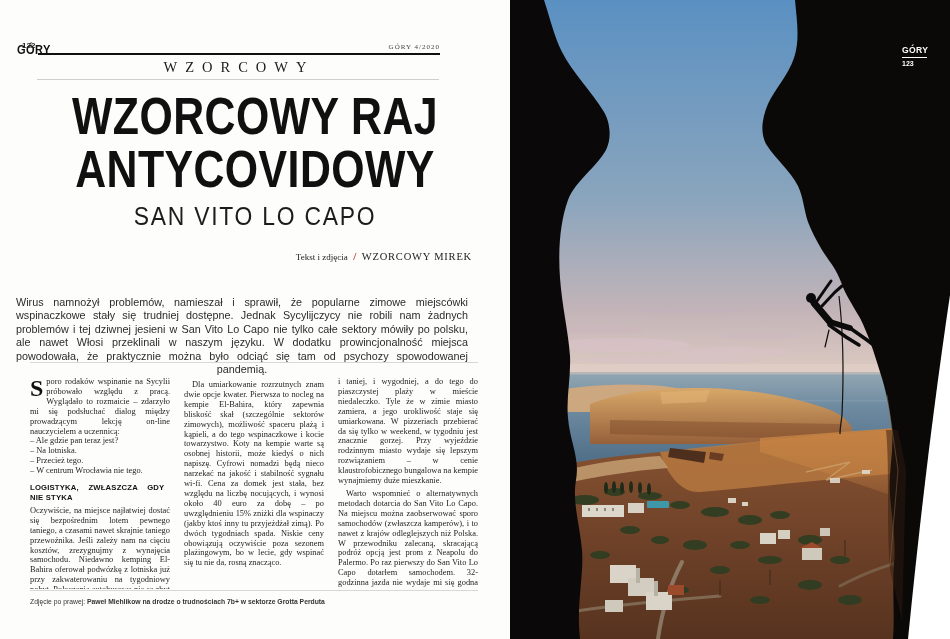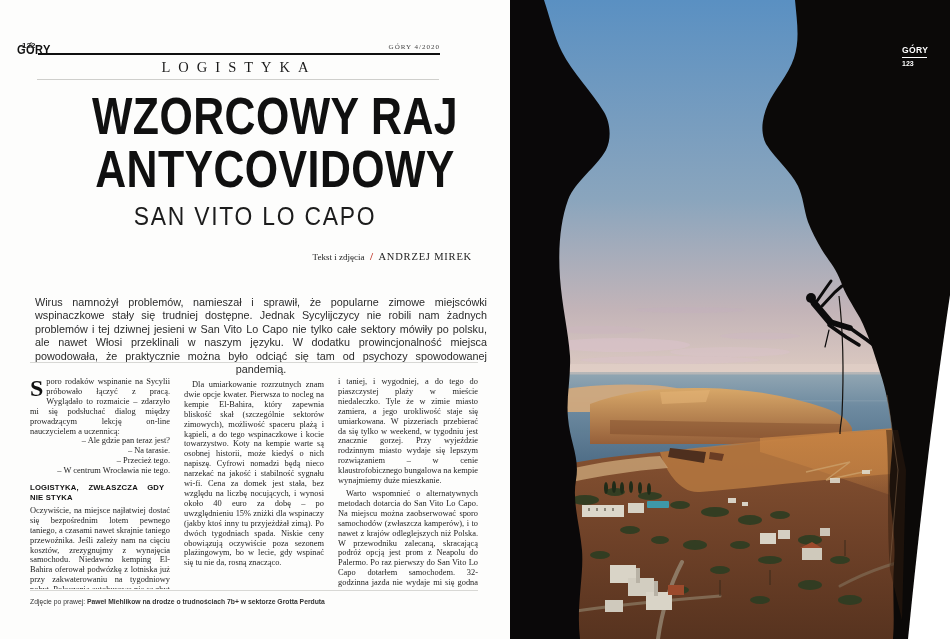--- a/index.html
+++ b/index.html
@@ -15,43 +15,43 @@
   .page-num-left{left:22px;top:41px;font-family:"Liberation Sans",sans-serif;font-weight:700;
                  font-size:8px;color:#222;}
   .issue-label{left:38px;top:43px;width:402px;text-align:right;font-family:"Liberation Serif",serif;
                font-size:7px;letter-spacing:1px;color:#444;}
   .rule-thick{left:38px;top:53px;width:402px;height:2.4px;background:#101010;}
   .section-title{left:38px;top:59px;width:402px;text-align:center;font-family:"Liberation Serif",serif;
                  font-size:14.5px;letter-spacing:8px;color:#1b1b1b;}
   .rule-thin-top{left:37px;top:79px;width:402px;height:1px;background:#cfcfcc;}
 
   .headline{left:0;top:90px;width:510px;text-align:center;color:#101010;
-            font-family:"Liberation Sans",sans-serif;font-weight:700;line-height:53px;margin-left:20px;}
+            font-family:"Liberation Sans",sans-serif;font-weight:700;line-height:53px;}
   .headline .hl-line{font-size:51px;letter-spacing:.5px;transform:scaleX(.84);transform-origin:center;}
   .subhead{left:0;top:201px;width:510px;text-align:center;color:#1c1c1c;
            font-family:"Liberation Sans",sans-serif;font-weight:400;font-size:26px;
            letter-spacing:2px;transform:scaleX(.88);transform-origin:center;}
 
   .byline{left:24px;top:250px;width:448px;text-align:right;font-size:10px;color:#222;}
   .byline .b-label{font-size:9px;font-family:Liberation Serif, serif;}
   .byline .b-slash{color:#c0392b;font-weight:700;padding:0 3px;font-size:11px;}
   .byline .b-author{font-size:10.5px;letter-spacing:.8px;}
 
-  .lead{left:35px;top:296px;width:452px;font-family:"Liberation Sans",sans-serif;
+  .lead{left:16px;top:296px;width:452px;font-family:"Liberation Sans",sans-serif;
         font-size:10.8px;line-height:13.4px;color:#2b2b2b;text-align:justify;text-align-last:center;}
 
   .rule-mid{left:30px;top:362px;width:448px;height:1px;background:#d8d8d5;}
 
   .columns{left:30px;top:377px;width:448px;height:212px;display:flex;gap:14px;overflow:hidden;}
   .col{width:140px;font-size:8.4px;line-height:9.9px;color:#1d1d1d;text-align:justify;hyphens:none;}
   .col p{margin:0;}
   .col p.indent{text-indent:8px;}
   .col p.gap{margin-top:3px;}
   .dropcap{float:left;font-size:24px;line-height:19px;font-weight:700;padding:2px 3px 0 0;color:#111;}
-  .dialog-line{text-align:right;}
+  .dialog-line{text-align:left;}
   .col-heading{font-family:"Liberation Sans",sans-serif;font-weight:700;font-size:8px;
                letter-spacing:.2px;color:#111;margin:7px 0 3px 0;transform:scaleX(.96);transform-origin:left;}
 
   .rule-bottom{left:30px;top:590px;width:448px;height:1px;background:#d8d8d5;}
   .caption{left:30px;top:598px;width:448px;font-family:"Liberation Sans",sans-serif;
            font-size:7px;color:#333;transform:scaleX(.97);transform-origin:left;}
   .caption .cap-label{font-weight:400;}
   .caption .cap-text{font-weight:700;}
 
   
@@ -65,44 +65,44 @@
 </style>
 </head>
 <body>
 
 <div class="abs page-left">
 
   <div class="abs gory-logo">GÓRY</div>
   <div class="abs page-num-left">122</div>
   <div class="abs issue-label">GÓRY 4/2020</div>
   <div class="abs rule-thick"></div>
-  <div class="abs section-title">LOGISTYKA</div>
+  <div class="abs section-title">WZORCOWY</div>
   <div class="abs rule-thin-top"></div>
 
   <div class="abs headline">
     <div class="hl-line">WZORCOWY RAJ</div>
     <div class="hl-line">ANTYCOVIDOWY</div>
   </div>
   <div class="abs subhead">SAN VITO LO CAPO</div>
 
   <div class="abs byline">
     <span class="b-label">Tekst i zdjęcia</span>
     <span class="b-slash">/</span>
-    <span class="b-author">ANDRZEJ MIREK</span>
+    <span class="b-author">WZORCOWY MIREK</span>
   </div>
 
   <div class="abs lead">Wirus namnożył problemów, namieszał i sprawił, że popularne zimowe miejscówki wspinaczkowe stały się trudniej dostępne. Jednak Sycylijczycy nie robili nam żadnych problemów i tej dziwnej jesieni w San Vito Lo Capo nie tylko całe sektory mówiły po polsku, ale nawet Włosi przeklinali w naszym języku. W dodatku prowincjonalność miejsca powodowała, że praktycznie można było odciąć się tam od psychozy spowodowanej pandemią.</div>
 
   <div class="abs rule-mid"></div>
 
   <div class="abs columns">
     <div class="col">
-      <p><span class="dropcap">S</span><span>poro rodaków wspinanie na Sycylii próbowało łączyć z pracą. Wyglądało to rozmaicie – zdarzyło mi się podsłuchać dialog między prowadzącym lekcję on-line nauczycielem a uczennicą:</span></p>
+      <p><span class="dropcap">S</span><span>poro rodaków wspinanie na Sycylii próbowało względu z pracą. Wyglądało to rozmaicie – zdarzyło mi się podsłuchać dialog między prowadzącym lekcję on-line nauczycielem a uczennicą:</span></p>
       <p class="dialog-line">– Ale gdzie pan teraz jest?</p>
-      <p class="dialog-line">– Na tarasie.</p>
+      <p class="dialog-line">– Na lotniska.</p>
       <p class="dialog-line">– Przecież tego.</p>
       <p class="dialog-line">– W centrum Wrocławia nie tego.</p>
       <div class="col-heading">LOGISTYKA, ZWŁASZCZA GDY NIE STYKA</div>
       <p>Oczywiście, na miejsce najłatwiej dostać się bezpośrednim lotem pewnego taniego, a czasami nawet skrajnie taniego przewoźnika. Jeśli zależy nam na cięciu kosztów, zrezygnujmy z wynajęcia samochodu. Niedawno kemping El-Bahira oferował podwózkę z lotniska już przy zakwaterowaniu na tygodniowy pobyt. Połączenia autobusowe nie są zbyt korzystne. Mistrzowie oszczędzania, których spotkałem w czasie przedostatniej</p>
     </div>
     <div class="col">
       <p class="indent gap">Dla umiarkowanie rozrzutnych znam dwie opcje kwater. Pierwsza to nocleg na kempie El-Bahira, który zapewnia bliskość skał (szczególnie sektorów zimowych), możliwość spaceru plażą i kąpieli, a do tego wspinaczkowe i kocie towarzystwo. Koty na kempie warte są osobnej historii, może kiedyś o nich napiszę. Cyfrowi nomadzi będą nieco narzekać na jakość i stabilność sygnału wi-fi. Cena za domek jest stała, bez względu na liczbę nocujących, i wynosi około 40 euro za dobę – po uwzględnieniu 15% zniżki dla wspinaczy (jakby ktoś inny tu przyjeżdżał zimą). Po dwóch tygodniach spada. Niskie ceny obowiązują oczywiście poza sezonem plażingowym, bo w lecie, gdy wspinać się tu nie da, rosną znacząco.</p>
 
     </div>
     <div class="col">

